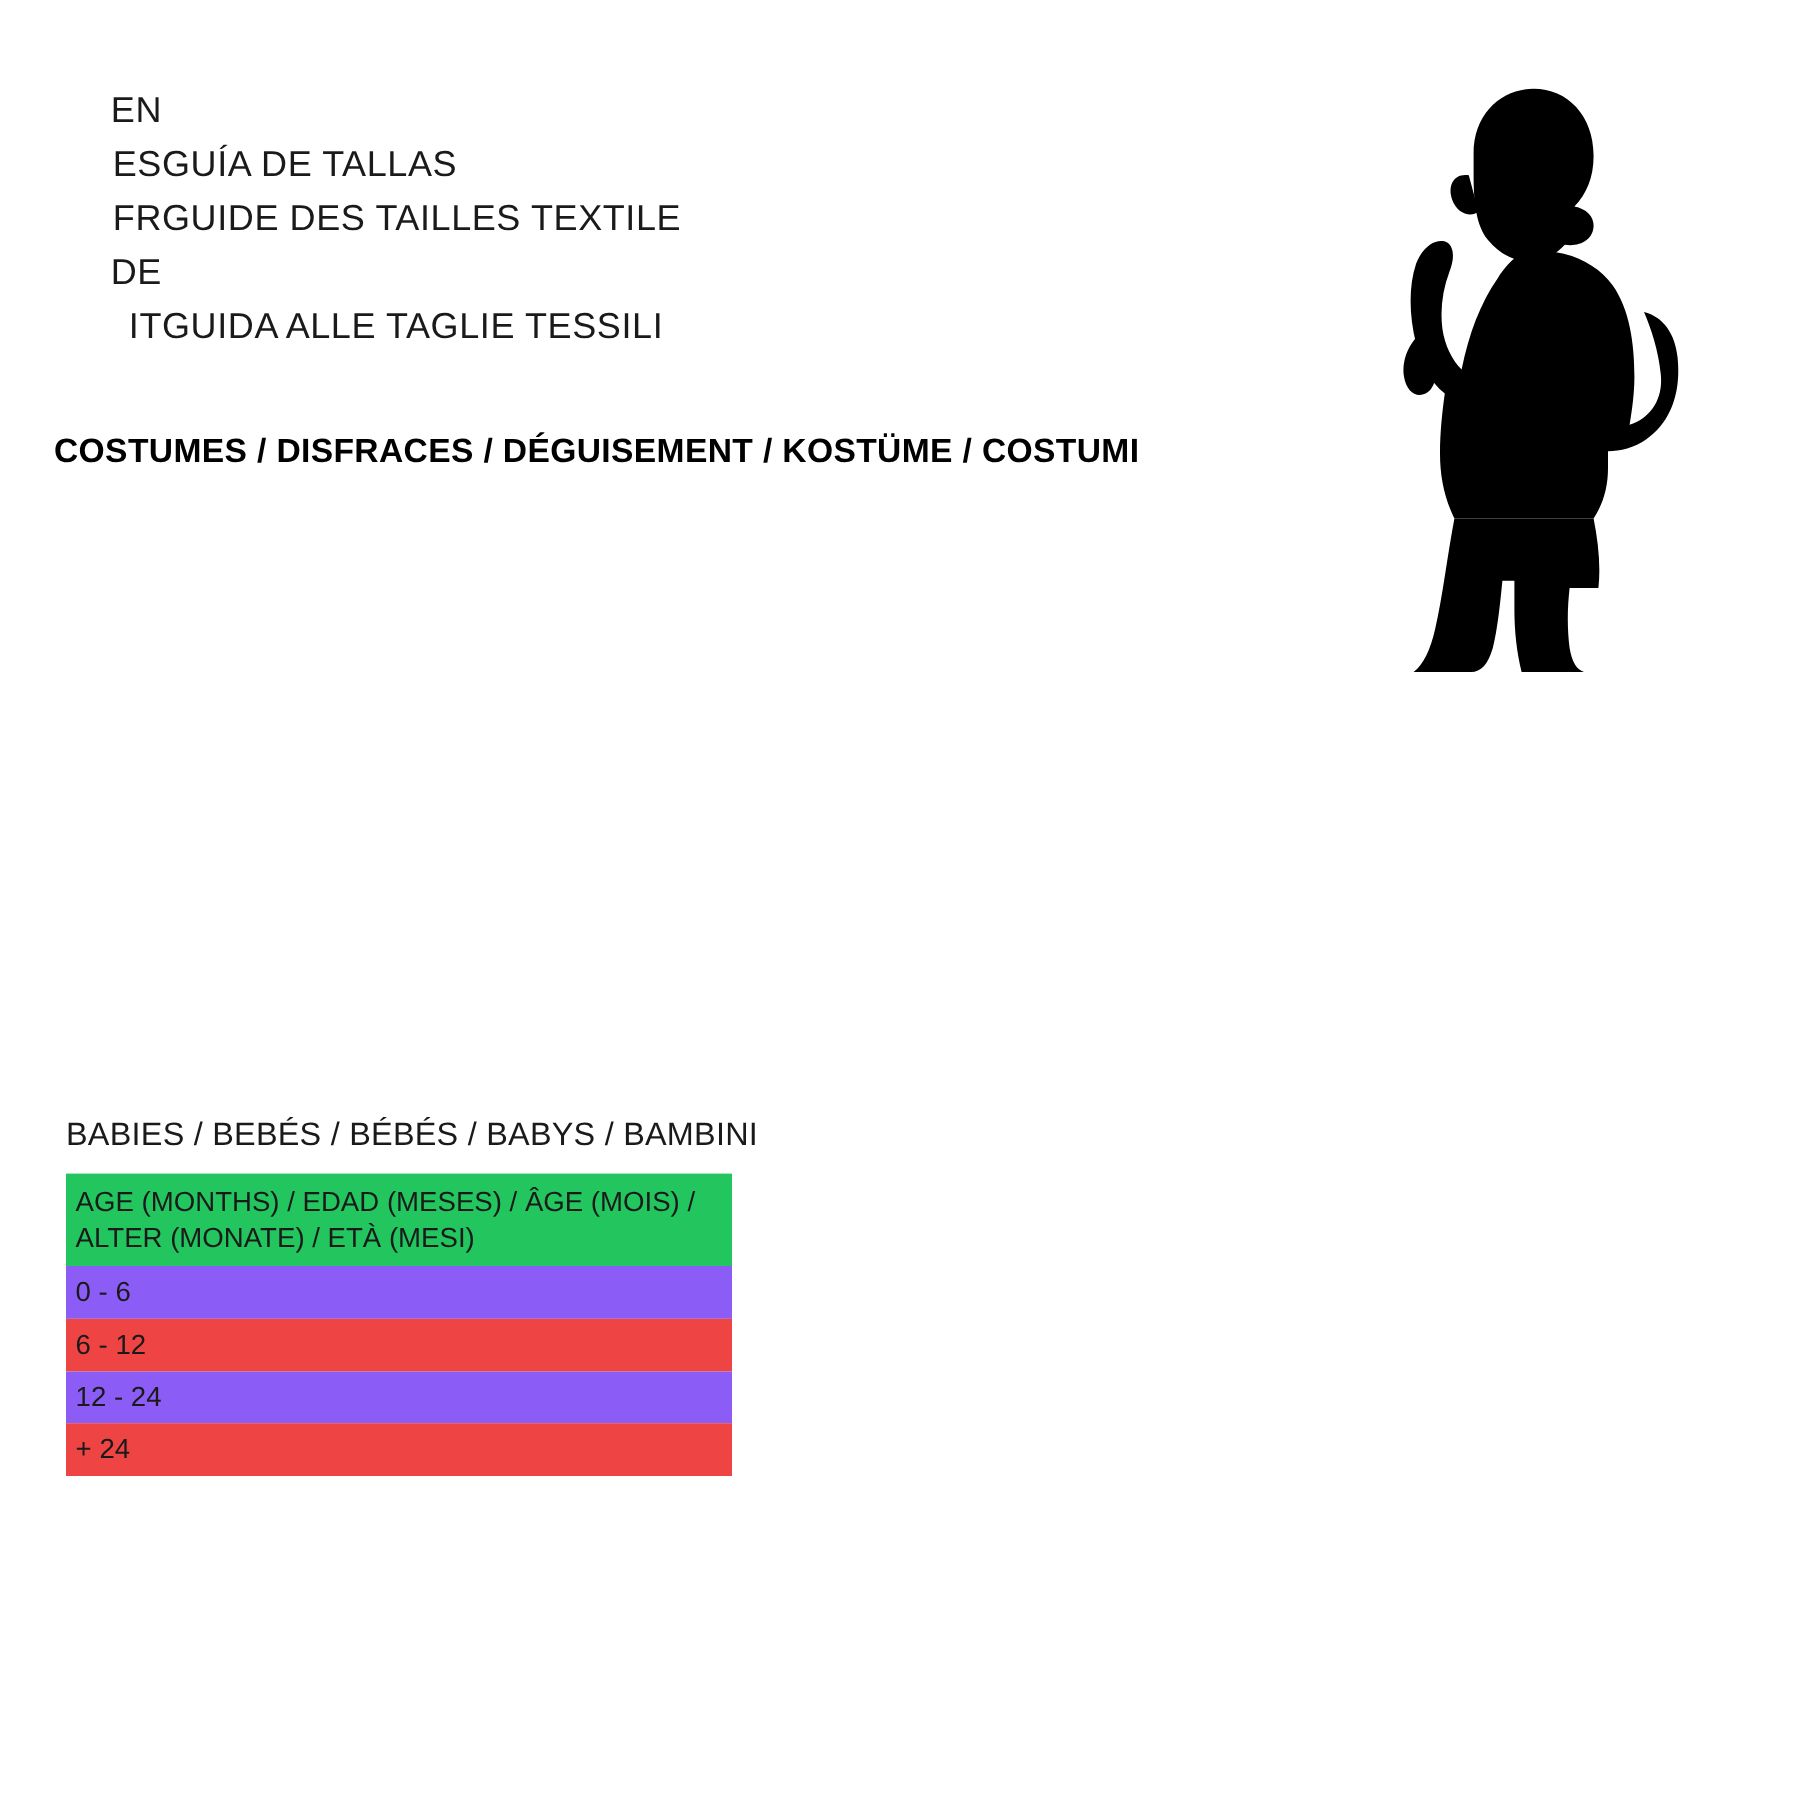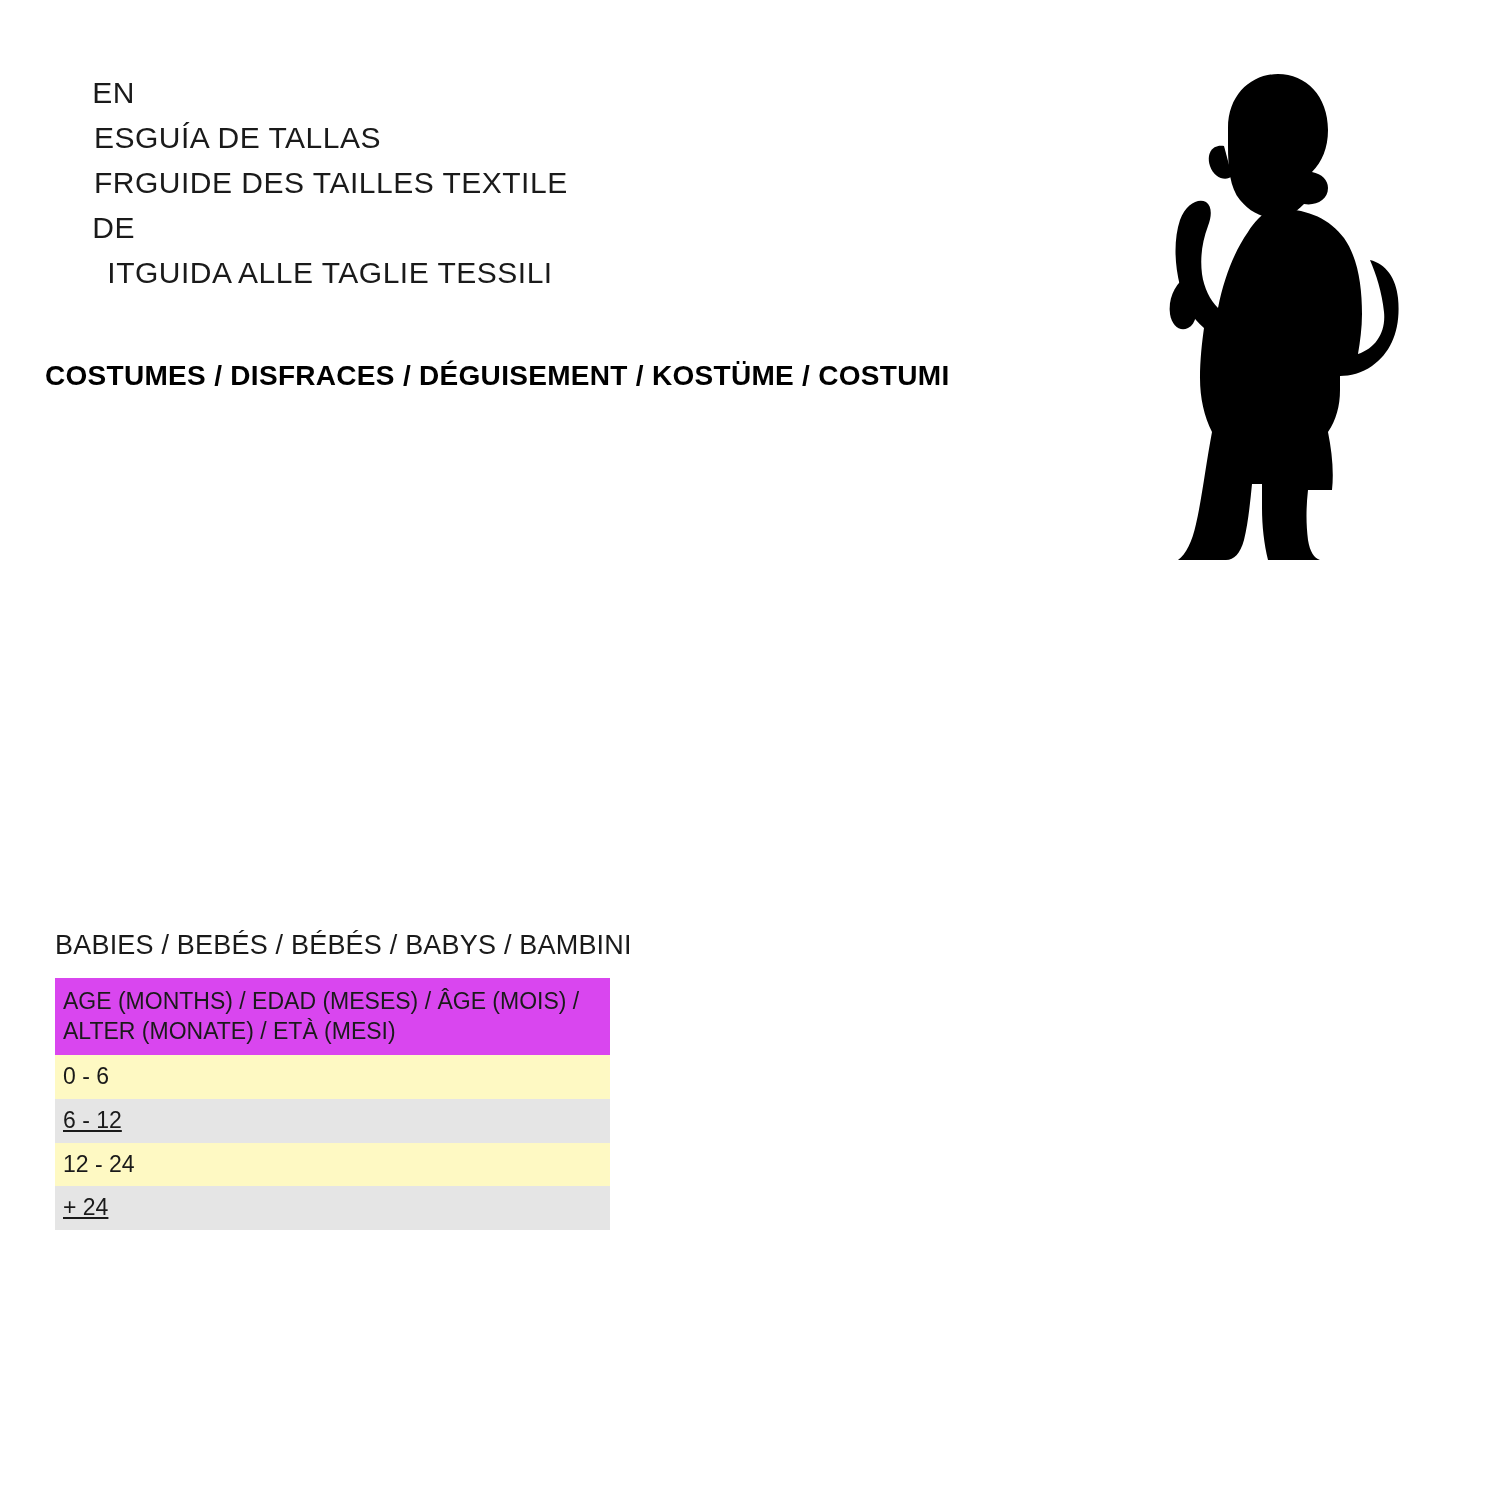--- a/index.html
+++ b/index.html
@@ -86,40 +86,39 @@
     margin-bottom: 17px;
     white-space: nowrap;
     letter-spacing: 0.2px;
   }
   table.size-table {
     border-collapse: collapse;
     width: 555px;
     table-layout: fixed;
   }
   table.size-table th {
-    background: #d946ef;
+    background: #22c55e;
     font-size: 23px;
     font-weight: normal;
     text-align: left;
     padding: 8px 8px 8px 8px;
     line-height: 1.32;
     color: #1a1a1a;
   }
   table.size-table td {
     font-size: 23px;
     padding: 7px 8px;
     color: #1a1a1a;
     line-height: 1.3;
   }
   table.size-table tr.odd td {
-    background: #fef9c3;
+    background: #8b5cf6;
   }
   table.size-table tr.even td {
-    background: #e5e5e5;
-    text-decoration: underline;
+    background: #ef4444;
   }
 </style>
 </head>
 <body>
 
 <div class="page">
 
   <div class="lang-block">
     <div class="lang-row">
       <span class="lang-code">EN</span>

